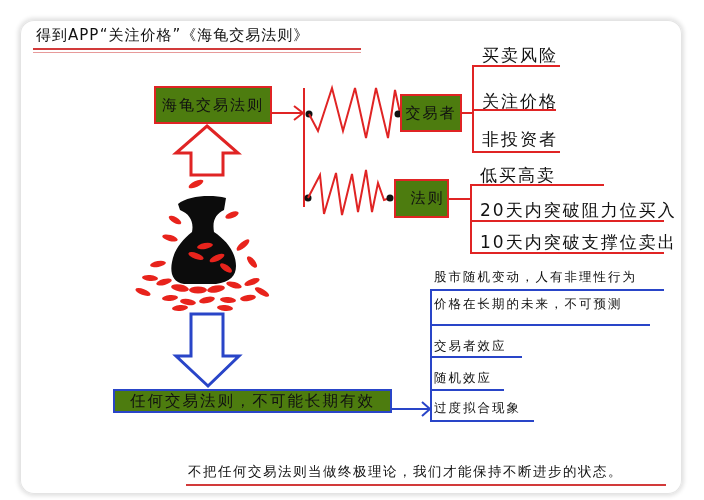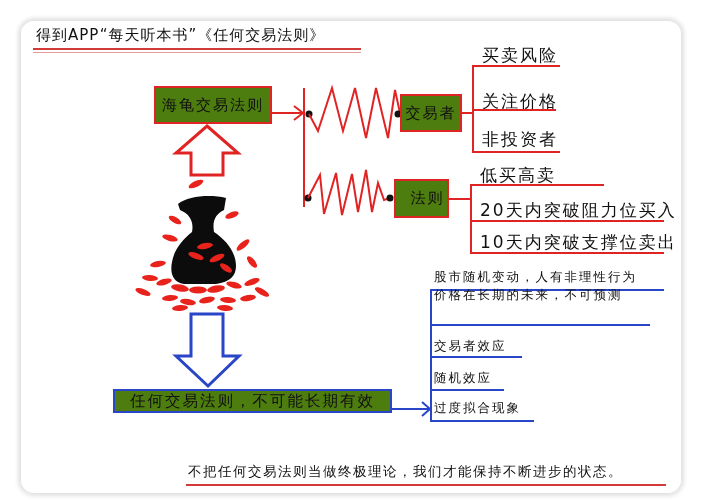--- a/index.html
+++ b/index.html
@@ -27,21 +27,21 @@
 
   .footer { left:188px; top:463px; font-size:13.5px; letter-spacing:1.5px; white-space:nowrap; }
   .footer-line { left:186px; top:484px; width:480px; height:1.5px; background:#d23a3a; }
   svg { position:absolute; left:0; top:0; overflow:visible; }
 </style>
 </head>
 <body>
 
 <div class="card"></div>
 
-<div class="abs title">得到APP“每天听本书”《任何交易法则》</div>
+<div class="abs title">得到APP“关注价格”《海龟交易法则》</div>
 <div class="abs title-line1"></div>
 <div class="abs title-line2"></div>
 
 <svg width="704" height="500">
 
   <g>
     <line x1="272" y1="113" x2="303" y2="113" stroke="#e02424" stroke-width="2"></line>
     <polyline points="294,106 303,113 294,120" fill="none" stroke="#e02424" stroke-width="2"></polyline>
   </g>
 
@@ -122,21 +122,21 @@
 <div class="leaf" style="left:480px;top:199px;">20天内突破阻力位买入</div>
 <div class="hl red" style="left:470px;top:220px;width:194px;"></div>
 <div class="leaf" style="left:480px;top:231px;">10天内突破支撑位卖出</div>
 <div class="hl red" style="left:470px;top:252px;width:194px;"></div>
 
 <div class="box blue-box" style="left:113px;top:389px;width:279px;height:24px;font-size:15.5px;">任何交易法则，不可能长期有效</div>
 
 <div class="vl blue" style="left:430px;top:289px;height:132px;"></div>
 <div class="leaf leaf-sm" style="left:434px;top:269px;">股市随机变动，人有非理性行为</div>
 <div class="hl blue" style="left:430px;top:289px;width:234px;"></div>
-<div class="leaf leaf-sm" style="left:434px;top:287px;font-family:Liberation Mono, monospace;">价格在长期的未来，不可预测</div>
+<div class="leaf leaf-sm" style="left:434px;top:296px;font-family:Liberation Mono, monospace;">价格在长期的未来，不可预测</div>
 <div class="hl blue" style="left:430px;top:324px;width:220px;"></div>
 <div class="leaf leaf-sm" style="left:434px;top:338px;">交易者效应</div>
 <div class="hl blue" style="left:430px;top:356px;width:92px;"></div>
 <div class="leaf leaf-sm" style="left:434px;top:370px;">随机效应</div>
 <div class="hl blue" style="left:430px;top:389px;width:74px;"></div>
 <div class="leaf leaf-sm" style="left:434px;top:400px;">过度拟合现象</div>
 <div class="hl blue" style="left:430px;top:420px;width:104px;"></div>
 
 <div class="abs footer">不把任何交易法则当做终极理论，我们才能保持不断进步的状态。</div>
 <div class="abs footer-line"></div>

